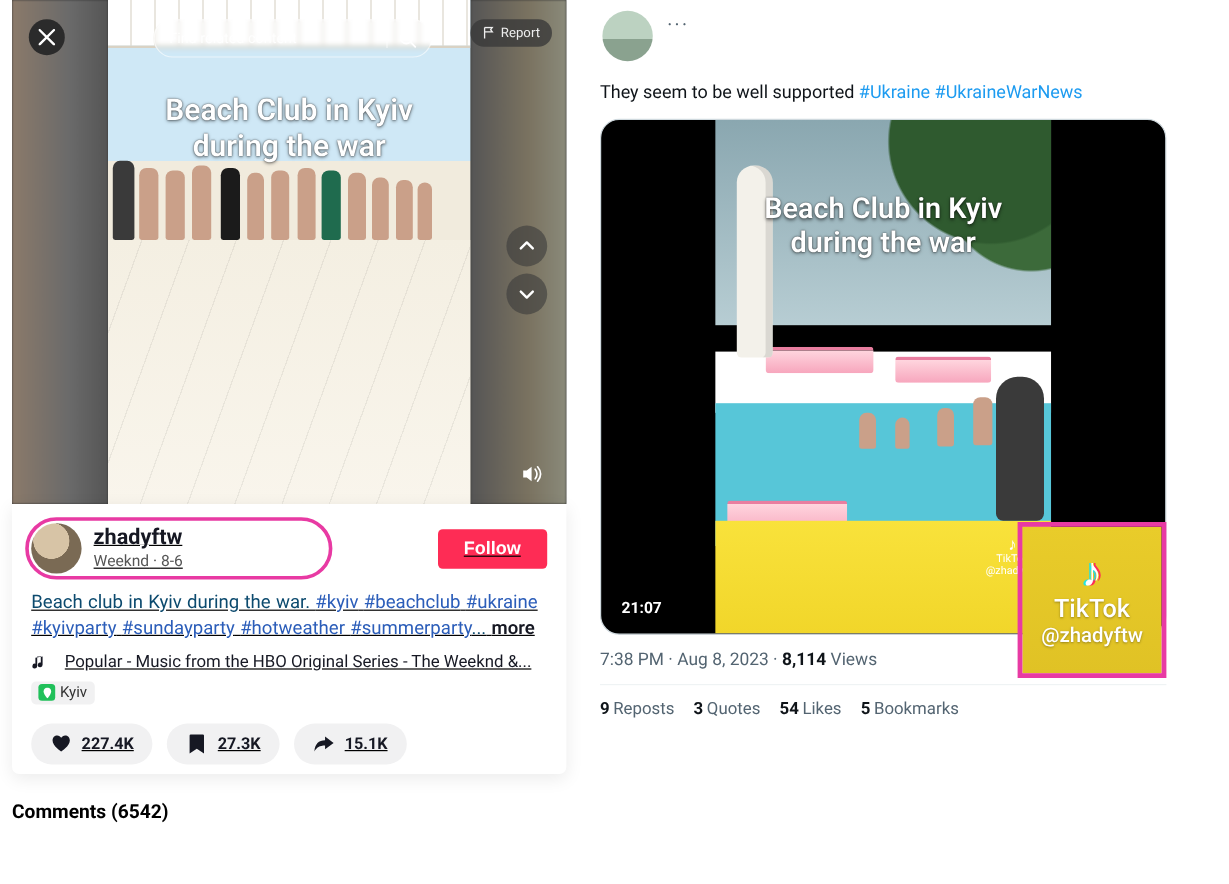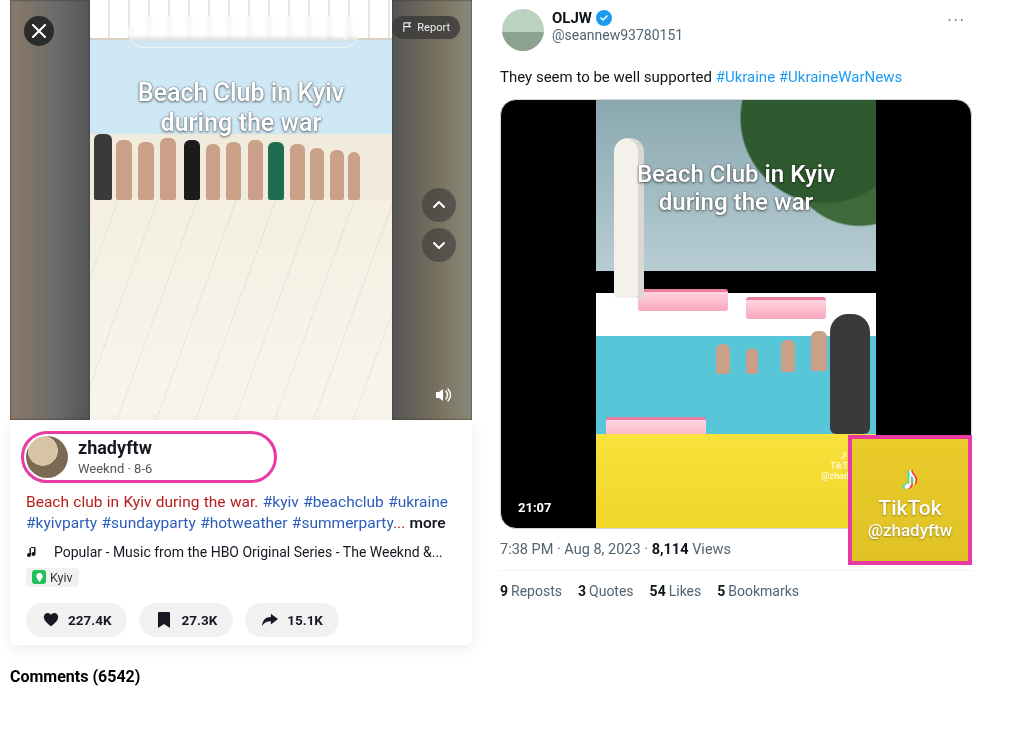--- a/index.html
+++ b/index.html
@@ -117,20 +117,21 @@
   .tk-ov1 { top:78px; font-size:25px; }
   .tk-ov2 { top:108px; font-size:25px; }
 
   
   .tk-card {
     background:#fff;
     padding: 16px 16px 8px 16px;
     box-shadow: 0 4px 14px rgba(0,0,0,0.08);
     border-radius: 0 0 6px 6px;
     position: relative;
+    text-decoration: underline;
   }
   .tk-user-row { display:flex; align-items:center; gap:10px; }
   .tk-avatar {
     width:42px; height:42px; border-radius:50%;
     background: radial-gradient(circle at 40% 35%, #d7c4a6 0 40%, #7a6a54 41% 100%);
     flex-shrink:0;
   }
   .tk-user-texts { flex:1; line-height:1.2; }
   .tk-username { font-weight:700; font-size:18px; color:#161823; }
   .tk-subname { font-size:13px; color:#555; margin-top:2px; }
@@ -145,21 +146,21 @@
     outline-offset: 2px;
     border-radius: 25px;
     padding-right: 120px;
   }
   .tk-caption {
     margin-top:14px;
     font-size:15.5px;
     line-height:1.35;
     word-spacing: 0.5px;
   }
-  .tk-caption .plain { color:#b91c1c;text-align:right; }
+  .tk-caption .plain { color:#0c4a6e;text-align:right; }
   .tk-caption a { color:#2b5db9; text-decoration:none; }
   .tk-caption .more { color:#161823; font-weight:600; }
   .tk-music {
     margin-top:10px;
     font-size:14px; color:#161823;
     display:flex; align-items:center; gap:14px;
   }
   .tk-loc {
     margin-top:8px;
     display:inline-flex; align-items:center; gap:4px;
@@ -391,20 +392,21 @@
       <div class="highlight-pink" style="display:flex; align-items:center; gap:10px;">
         <div class="tk-avatar"></div>
         <div class="tk-user-texts">
           <div class="tk-username">zhadyftw</div>
           <div class="tk-subname">
             <span>Weeknd</span><span> · </span><span>8-6</span>
           </div>
         </div>
       </div>
       <div style="flex:1"></div>
+      <button class="tk-follow">Follow</button>
     </div>
 
     <div class="tk-caption">
       <span class="plain">Beach club in Kyiv during the war. </span>
       <a>#kyiv</a>
       <a>#beachclub</a>
       <a>#ukraine</a>
       <a>#kyivparty</a>
       <a>#sundayparty</a>
       <a>#hotweather</a>
@@ -458,31 +460,20 @@
 
   <div class="tk-comments-header">
     <span>Comments</span>
     <span>(6542)</span>
   </div>
 </div>
 
 <div class="right-col">
   <div class="x-header">
     <div class="x-avatar"></div>
-    <div class="x-names">
-      <div class="x-display-name">
-        <span>OLJW</span>
-        <span class="x-verified">
-          <svg width="10" height="10" viewBox="0 0 10 10">
-              <path d="M2 5 l2 2 l4 -4" stroke="#fff" stroke-width="1.6" fill="none" stroke-linecap="round" stroke-linejoin="round"></path>
-            </svg>
-        </span>
-      </div>
-      <div class="x-handle">@seannew93780151</div>
-    </div>
     <div class="x-more">···</div>
   </div>
 
   <div class="x-body-text">
     <span>They seem to be well supported </span>
     <a>#Ukraine</a>
     <span> </span>
     <a>#UkraineWarNews</a>
   </div>
 

